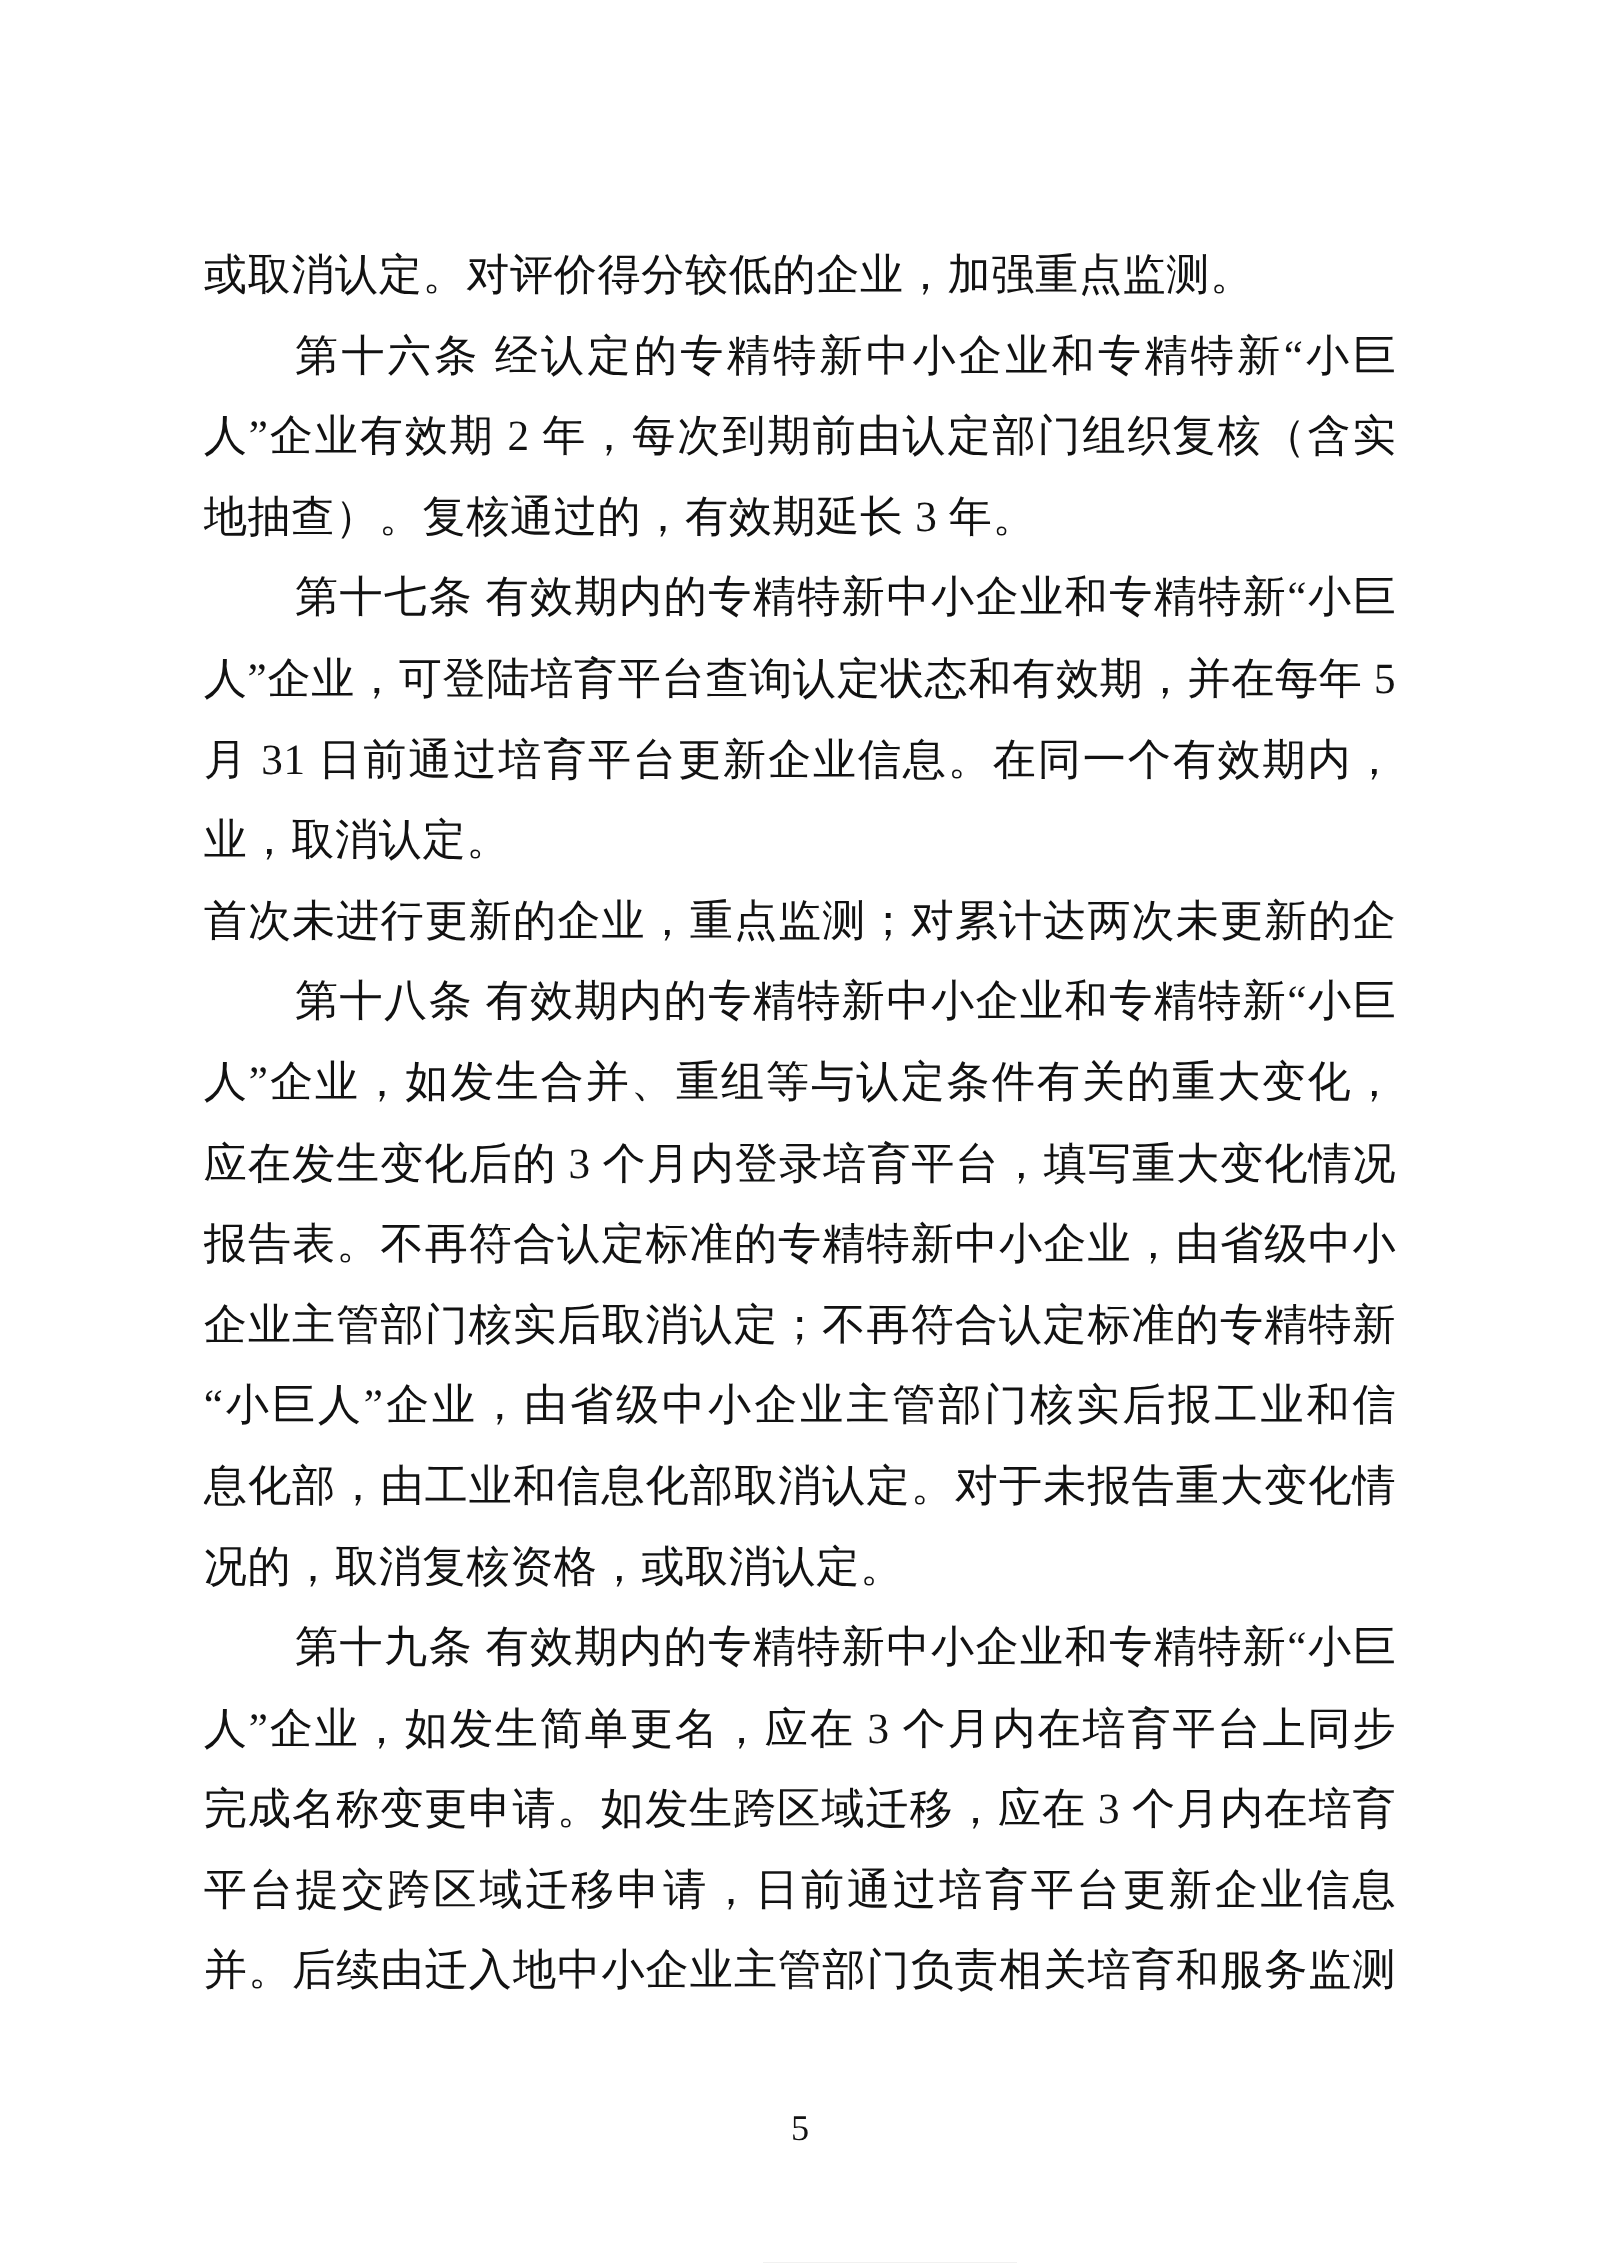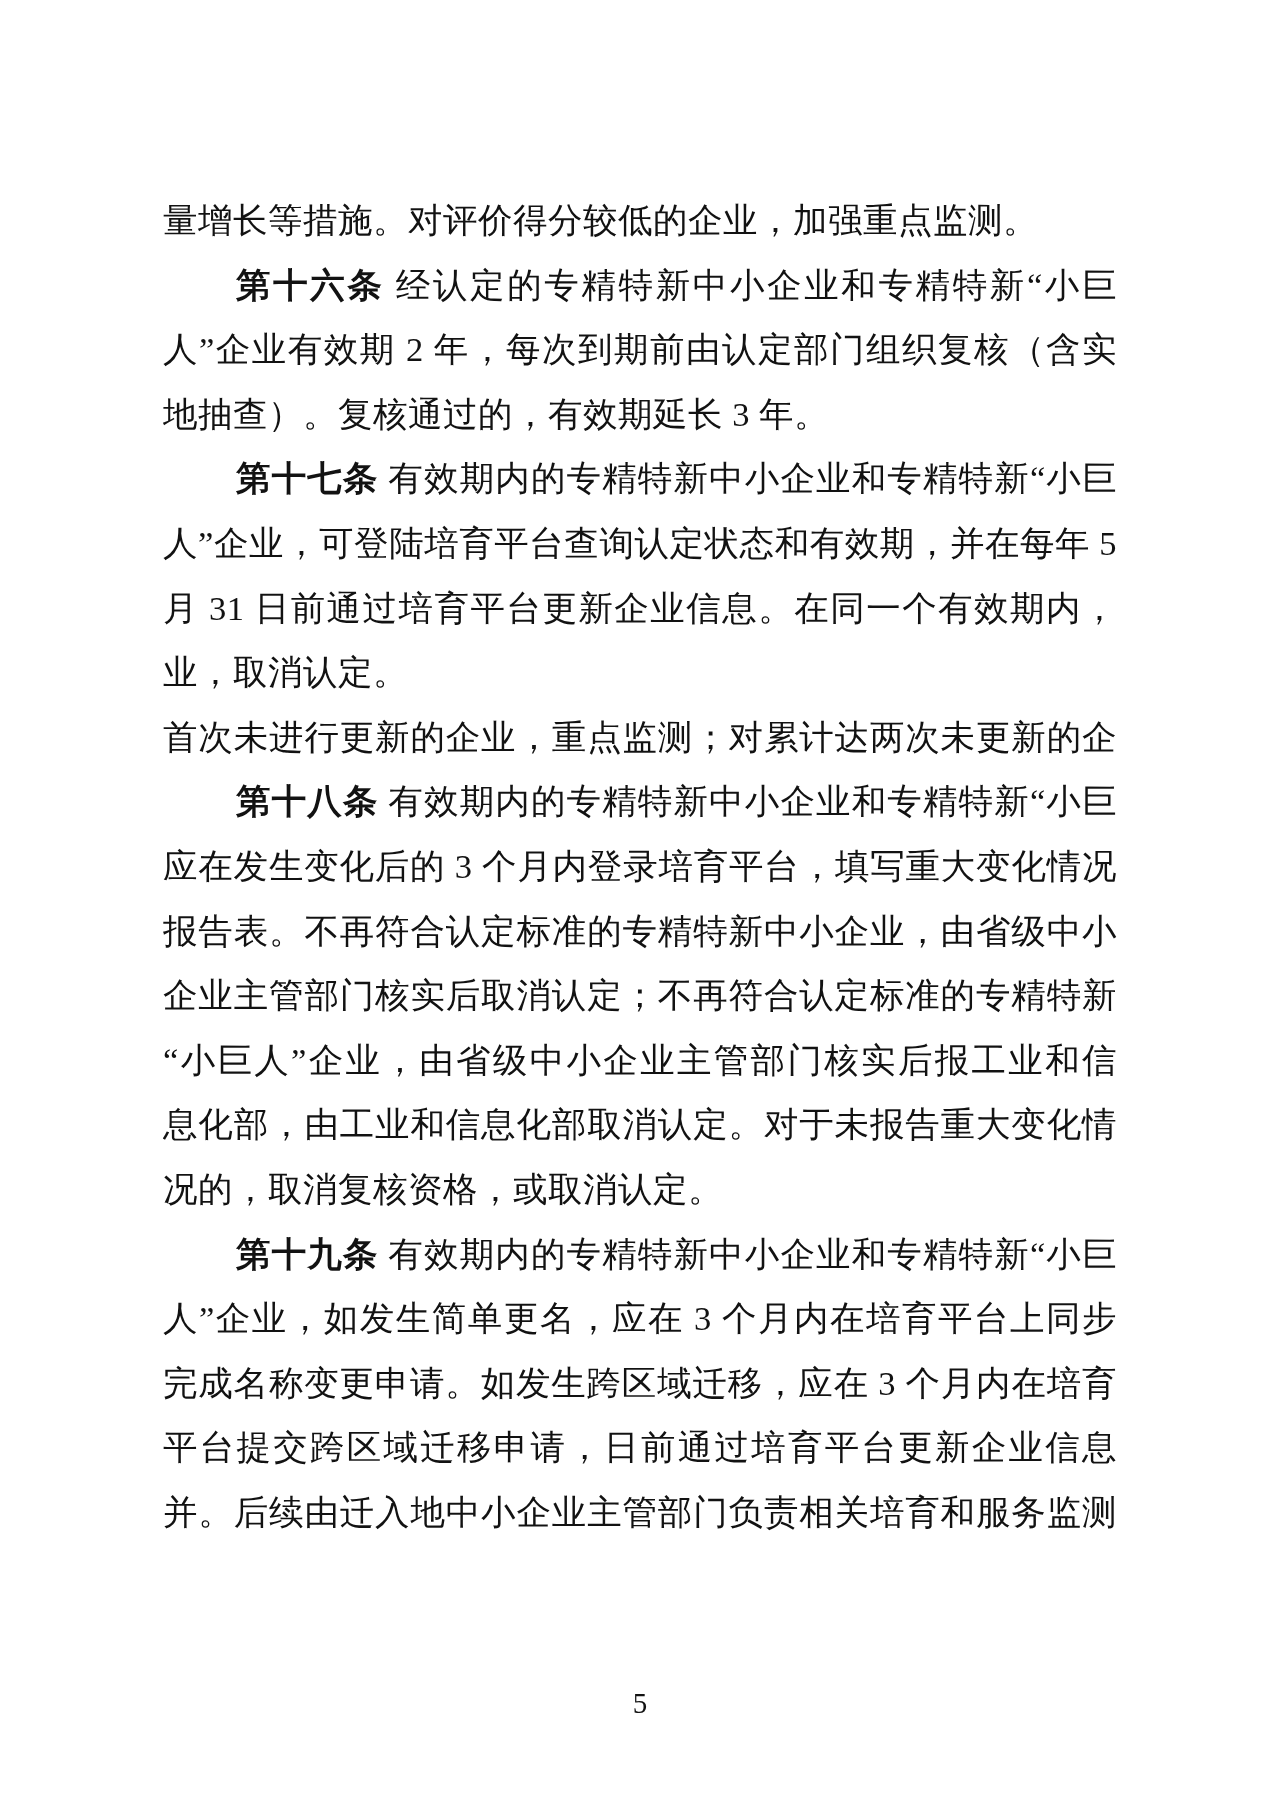--- a/index.html
+++ b/index.html
@@ -26,56 +26,57 @@
     height: 64.6px;
     overflow: hidden;
     text-align: justify;
     text-align-last: justify;
     text-justify: inter-character;
     letter-spacing: 0.5px;
   }
   .ln.end { text-align-last: left; }
   .ln.ind { text-indent: 73px; }
   .lead {
-    font-weight: 700;
+    font-weight: 400;
     font-family: "Liberation Sans", "DejaVu Sans", sans-serif;
   }
   .page-number {
     position: absolute;
     left: 0;
     top: 1686px;
     width: 100%;
     text-align: center;
     font-size: 29px;
     line-height: 34px;
     color: #121212;
   }
 </style>
 </head>
 <body>
 
 <div class="page">
   <div class="doc-body">
       <div class="para">
-        <div class="ln end">量增长等措施。对评价得分较低的企业，加强重点监测。</div>
+        <div class="ln end">或取消认定。对评价得分较低的企业，加强重点监测。</div>
       </div>
       <div class="para">
         <div class="ln ind"><span class="lead">第十六条</span> 经认定的专精特新中小企业和专精特新“小巨</div>
         <div class="ln">人”企业有效期 2 年，每次到期前由认定部门组织复核（含实</div>
         <div class="ln end">地抽查）。复核通过的，有效期延长 3 年。</div>
       </div>
       <div class="para">
         <div class="ln ind"><span class="lead">第十七条</span> 有效期内的专精特新中小企业和专精特新“小巨</div>
         <div class="ln">人”企业，可登陆培育平台查询认定状态和有效期，并在每年 5</div>
         <div class="ln">月 31 日前通过培育平台更新企业信息。在同一个有效期内，对</div>
         <div class="ln end">业，取消认定。</div>
         <div class="ln">首次未进行更新的企业，重点监测；对累计达两次未更新的企</div>
       </div>
       <div class="para">
         <div class="ln ind"><span class="lead">第十八条</span> 有效期内的专精特新中小企业和专精特新“小巨</div>
+        <div class="ln">人”企业，如发生合并、重组等与认定条件有关的重大变化，</div>
         <div class="ln">应在发生变化后的 3 个月内登录培育平台，填写重大变化情况</div>
         <div class="ln">报告表。不再符合认定标准的专精特新中小企业，由省级中小</div>
         <div class="ln">企业主管部门核实后取消认定；不再符合认定标准的专精特新</div>
         <div class="ln">“小巨人”企业，由省级中小企业主管部门核实后报工业和信</div>
         <div class="ln">息化部，由工业和信息化部取消认定。对于未报告重大变化情</div>
         <div class="ln end">况的，取消复核资格，或取消认定。</div>
       </div>
       <div class="para">
         <div class="ln ind"><span class="lead">第十九条</span> 有效期内的专精特新中小企业和专精特新“小巨</div>
         <div class="ln">人”企业，如发生简单更名，应在 3 个月内在培育平台上同步</div>

